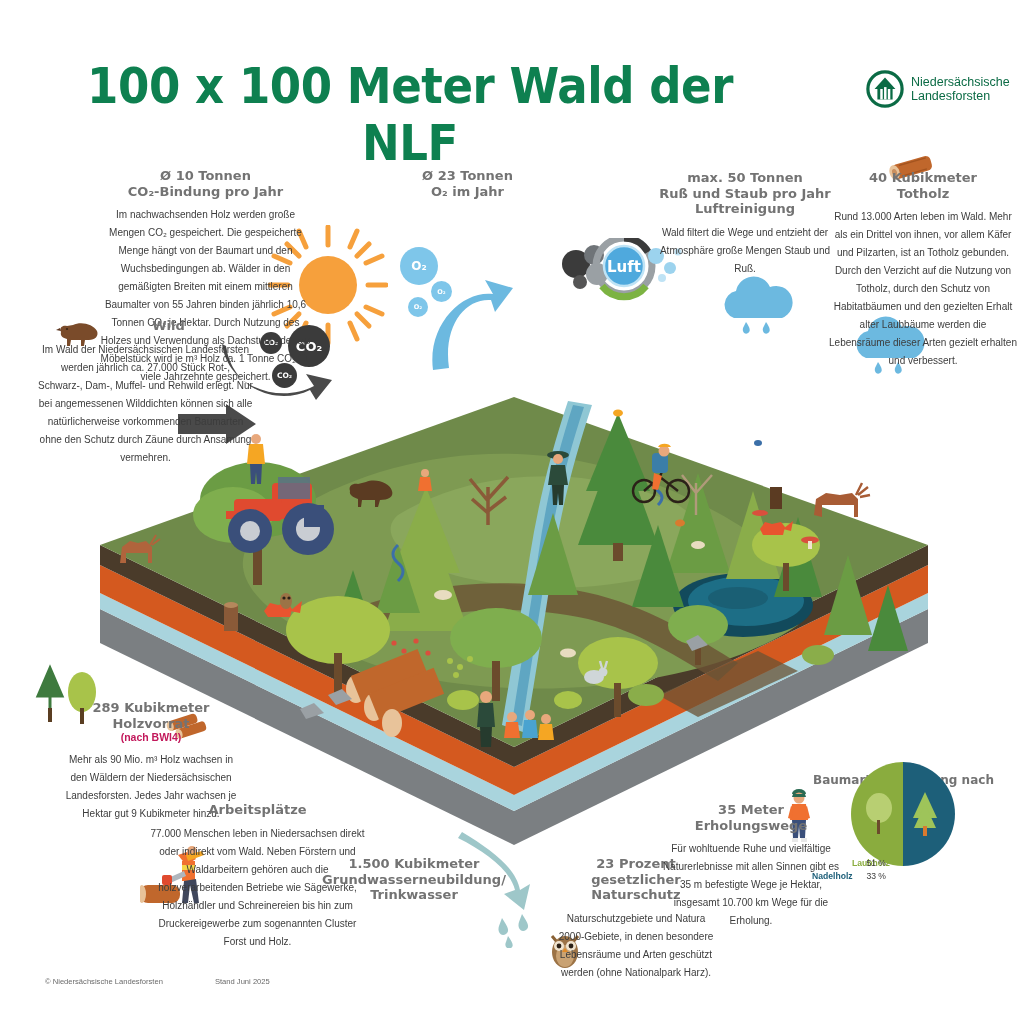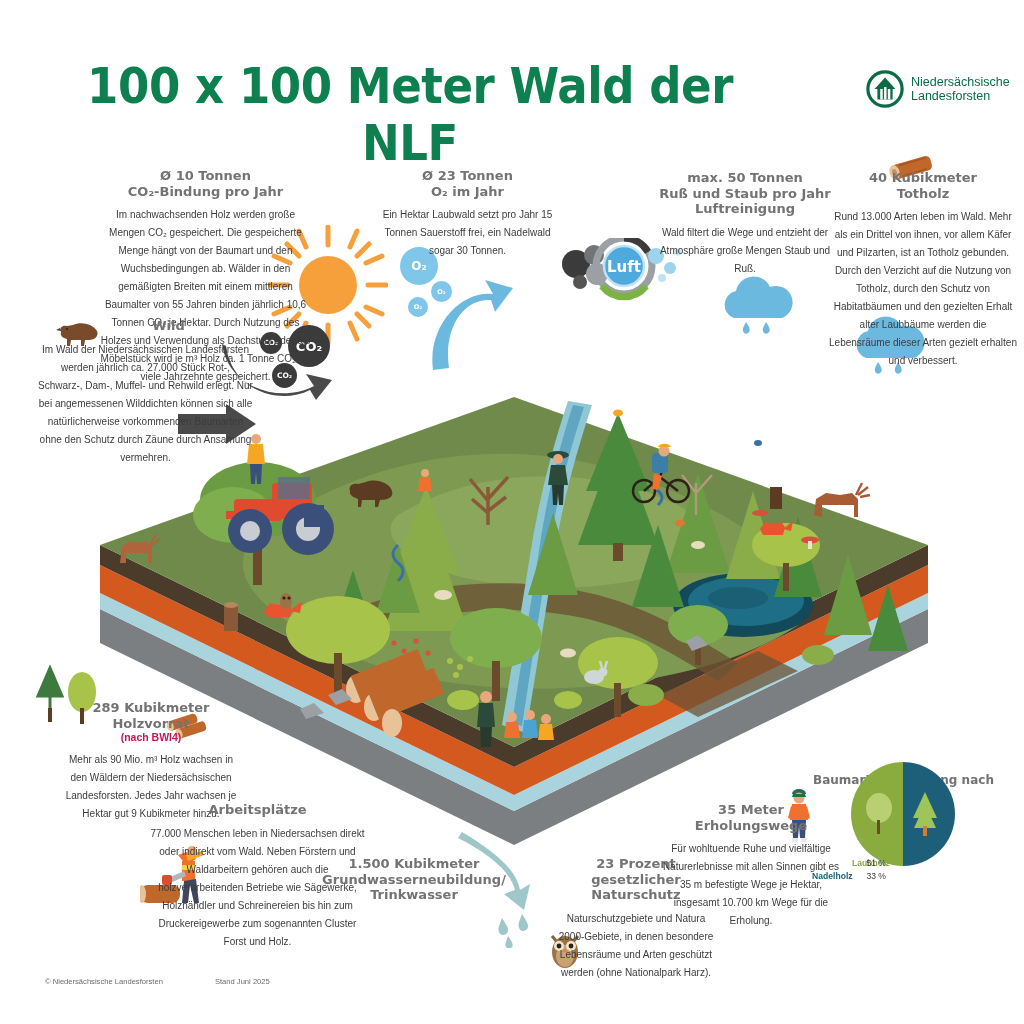--- a/index.html
+++ b/index.html
@@ -489,21 +489,20 @@
 
   <div class="block" style="left:98px; top:168px; width:215px;">
     <div class="headline">Ø 10 Tonnen</div>
     <div class="headline">CO₂-Bindung pro Jahr</div>
     <div class="body">Im nachwachsenden Holz werden große Mengen CO₂ gespeichert. Die gespeicherte Menge hängt von der Baumart und den Wuchsbedingungen ab. Wälder in den gemäßigten Breiten mit einem mittleren Baumalter von 55 Jahren binden jährlich 10,6 Tonnen CO₂ je Hektar. Durch Nutzung des Holzes und Verwendung als Dachstuhl oder als Möbelstück wird je m³ Holz ca. 1 Tonne CO₂ für viele Jahrzehnte gespeichert.</div>
   </div>
 
   <div class="block" style="left:375px; top:168px; width:185px;">
     <div class="headline">Ø 23 Tonnen</div>
     <div class="headline">O₂ im Jahr</div>
-    <div class="body">Ein Hektar Laubwald setzt pro Jahr 15 Tonnen Sauerstoff frei, ein Nadelwald sogar 30 Tonnen.</div>
   </div>
 
   <div class="block" style="left:650px; top:170px; width:190px;">
     <div class="headline">max. 50 Tonnen</div>
     <div class="headline">Ruß und Staub pro Jahr</div>
     <div class="headline">Luftreinigung</div>
     <div class="body">Wald filtert die Wege und entzieht der Atmosphäre große Mengen Staub und Ruß.</div>
   </div>
 
   <div class="block" style="left:828px; top:170px; width:190px;">

